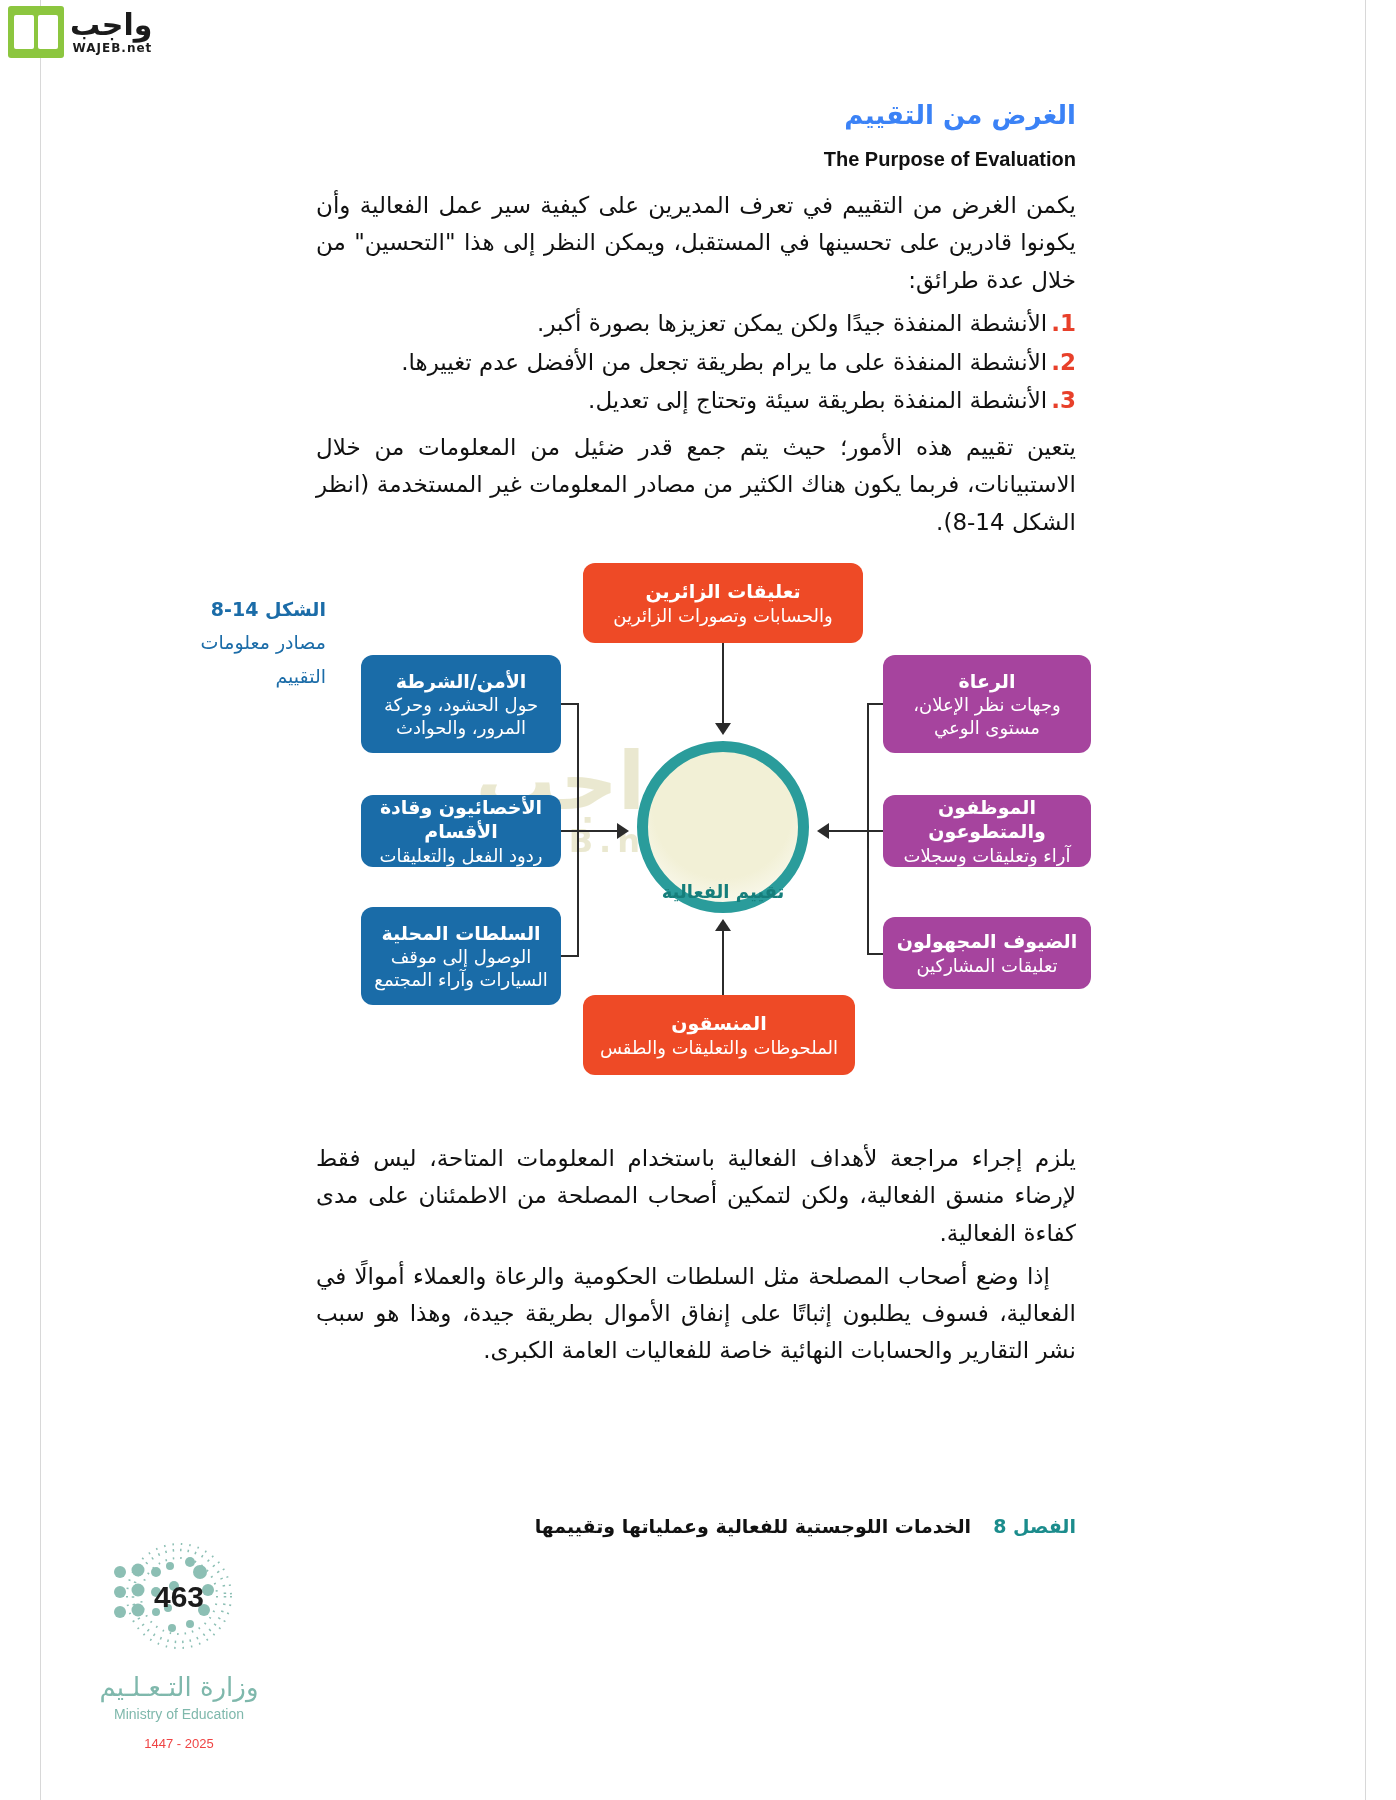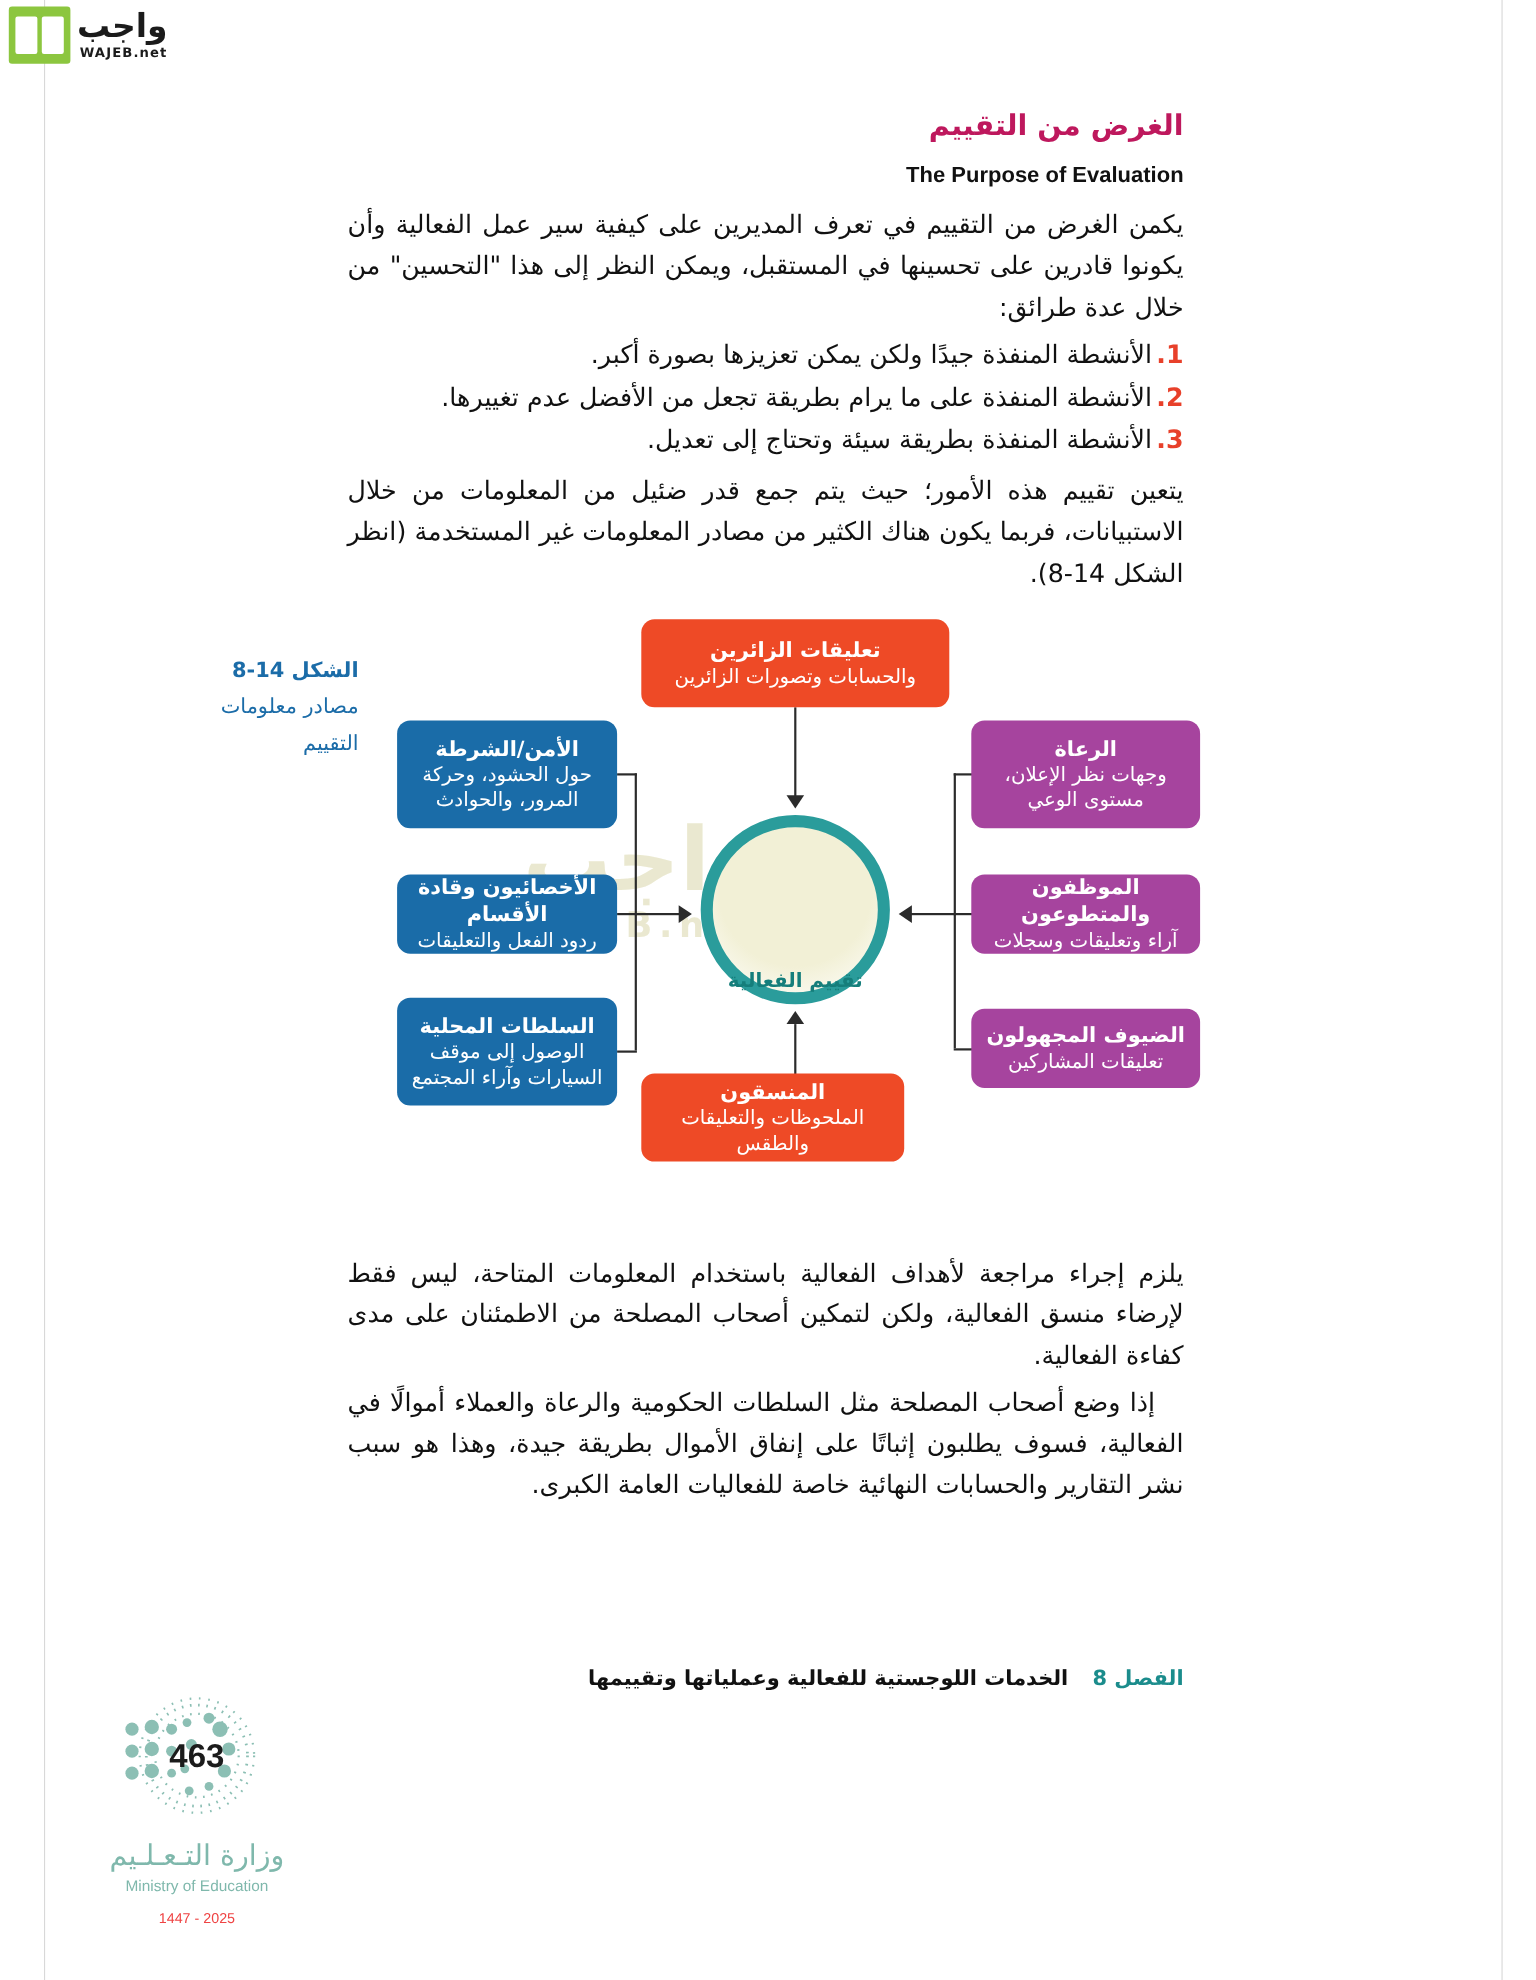--- a/index.html
+++ b/index.html
@@ -28,21 +28,21 @@
 
   
   .frame-v { position:absolute; top:0; bottom:0; width:1px; background:#d8d8d8; }
   .frame-left { left:40px; }
   .frame-right { right:30px; }
 
   
   .content { position:absolute; right:320px; left:316px; top:100px; }
 
   .h-ar {
-    font-size:26px; font-weight:bold; color:#be185d;
+    font-size:26px; font-weight:bold; color:#3b82f6;
     text-align:right; margin:0 0 18px 0; direction:rtl;
   }
   .h-en {
     font-size:20px; font-weight:bold; color:#111;
     text-align:right; direction:ltr; margin:0 0 16px 0;
     font-family:"Liberation Sans",sans-serif;
   }
   .para {
     font-size:23px; line-height:1.62; color:#111;
     text-align:justify; text-align-last:right; direction:rtl;
@@ -86,21 +86,21 @@
   }
   .node .t1 { font-size:19px; font-weight:bold; }
   .node .t2 { font-size:18px; font-weight:normal; }
 
   .n-orange { background:#ee4a26; }
   .n-blue   { background:#1a6ca8; }
   .n-purple { background:#a6449e; }
 
   
   #node-visitors   { left:228px; top:18px;  width:280px; height:80px; }
-  #node-coord      { left:228px; top:431px; width:239px; height:80px; }
+  #node-coord      { left:228px; top:450px; width:272px; height:80px; }
 
   #node-security   { left:6px;   top:110px; width:200px; height:98px; }
   #node-specialists{ left:6px;   top:250px; width:200px; height:72px; }
   #node-local      { left:6px;   top:362px; width:200px; height:98px; }
 
   #node-sponsors   { left:528px; top:110px; width:208px; height:98px; }
   #node-staff      { left:528px; top:250px; width:208px; height:72px; }
   #node-guests     { left:528px; top:372px; width:208px; height:72px; }
 
   

